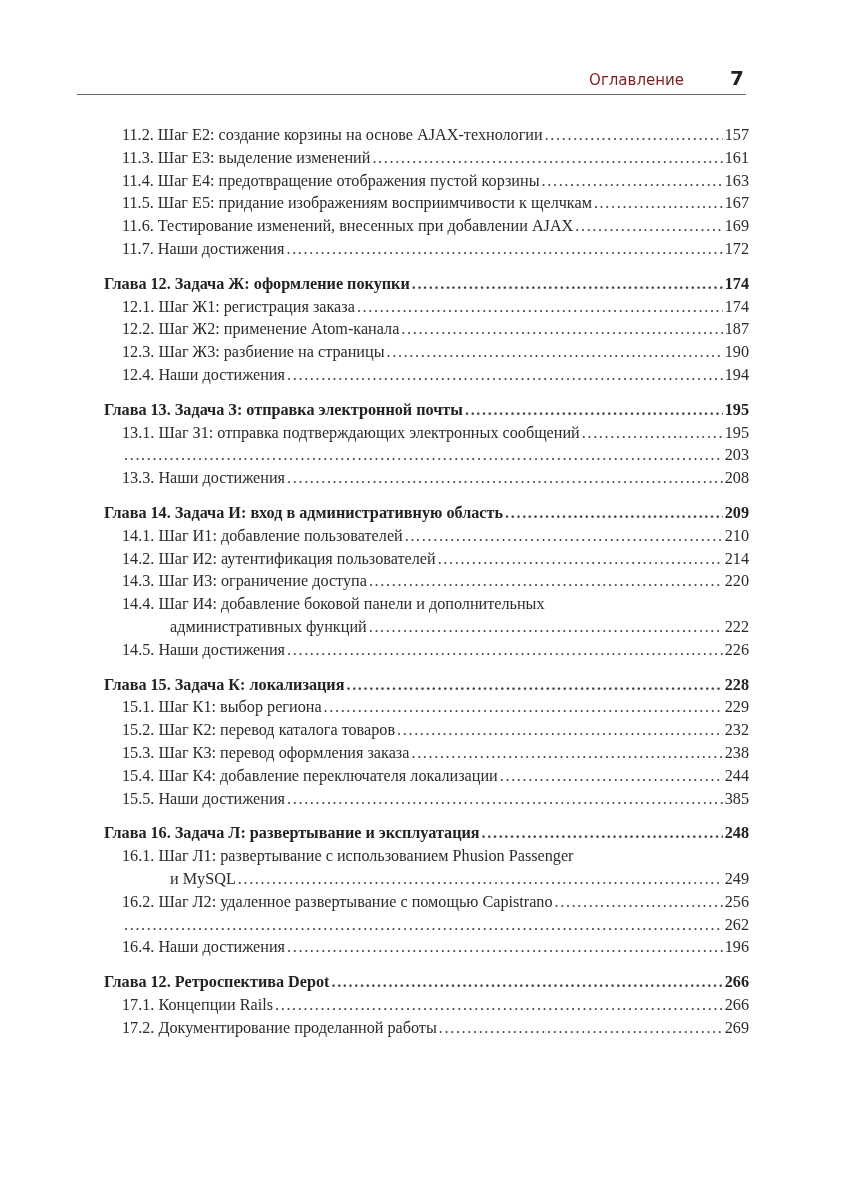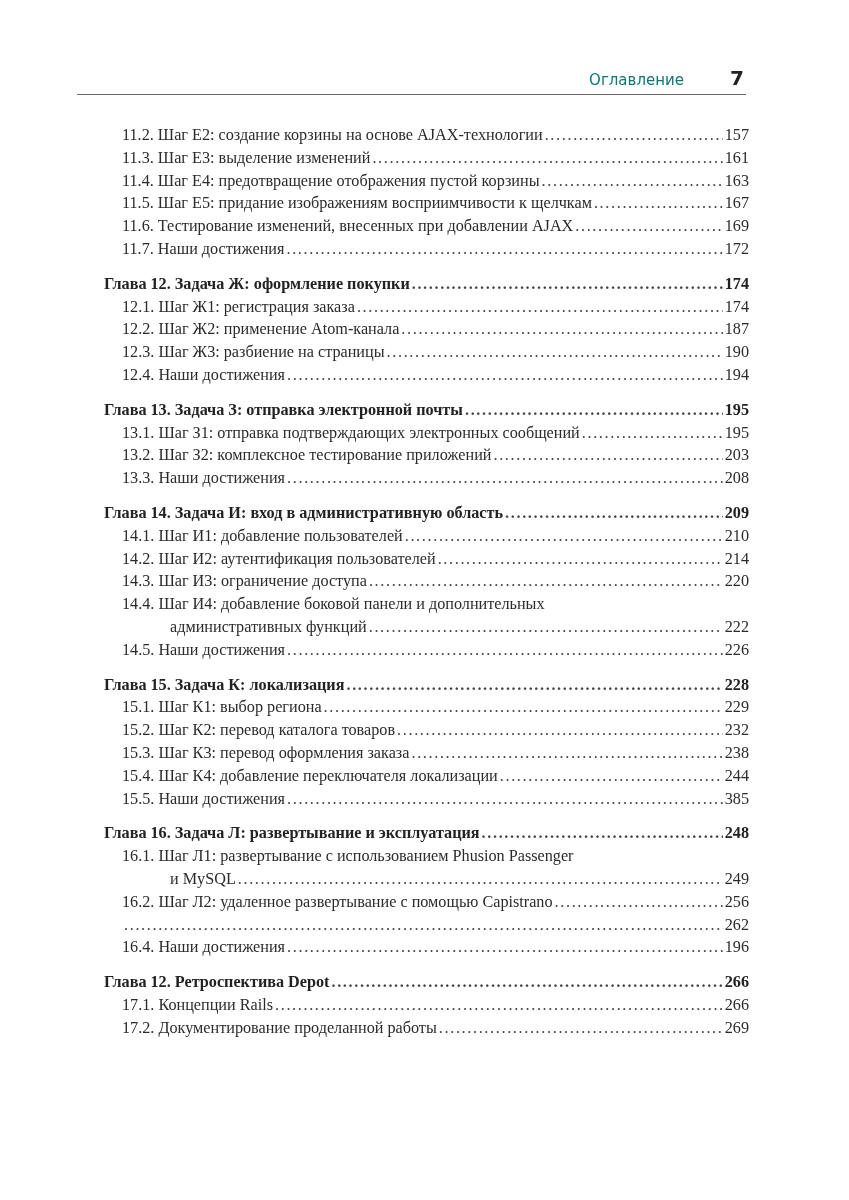--- a/index.html
+++ b/index.html
@@ -1,18 +1,18 @@
 <!DOCTYPE html>
 <html><head>
 <meta charset="utf-8">
 <style>
   html, body { margin: 0; padding: 0; background: #ffffff; }
   body { width: 849px; height: 1200px; position: relative; overflow: hidden; font-family: "Liberation Serif", "DejaVu Serif", serif; color: #2b2b2b; }
   .header { position: absolute; left: 77px; top: 64px; width: 669px; height: 30px; border-bottom: 1.5px solid #6a6a6a; }
-  .header-title { position: absolute; right: 62px; top: 7px; font-family: "DejaVu Sans", "Liberation Sans", sans-serif; font-size: 15px; color: #0f766e; }
+  .header-title { position: absolute; right: 62px; top: 7px; font-family: "DejaVu Sans", "Liberation Sans", sans-serif; font-size: 15px; color: #7f1d1d; }
   .header-page { position: absolute; right: 2px; top: 2px; font-family: "DejaVu Sans", "Liberation Sans", sans-serif; font-size: 20px; font-weight: bold; color: #222; }
   .toc { position: absolute; left: 104px; top: 124px; width: 645px; }
   .chapter { margin-bottom: 12px; }
   .row { display: flex; align-items: baseline; font-size: 16.2px; line-height: 22.8px; white-space: nowrap; }
   .row.chap { font-weight: bold; color: #222; font-size: 16.2px; }
   .row.sub { padding-left: 18px; }
   .row.cont { padding-left: 66px; }
   .row .t { flex: 0 0 auto; }
   .row .dots { flex: 1 1 auto; overflow: hidden; margin: 0 2px; letter-spacing: 3.2px; color: #444; }
   .row .dots::before { content: ". . . . . . . . . . . . . . . . . . . . . . . . . . . . . . . . . . . . . . . . . . . . . . . . . . . . . . . . . . . . . . . . . . . . . . . . . . . . . . . . . . . . . . . . . . . . . . . . . . . . . . . . . . . . . ."; letter-spacing: -1.2px; }
@@ -94,21 +94,20 @@
         <span class="t">Глава 13. Задача З: отправка электронной почты</span>
         <span class="dots"></span>
         <span class="p">195</span>
       </div>
     <div class="row sub">
         <span class="t">13.1. Шаг З1: отправка подтверждающих электронных сообщений</span>
         <span class="dots"></span>
         <span class="p">195</span>
       </div>
     <div class="row sub">
-        <span class="t">13.2. Шаг З2: комплексное тестирование приложений</span>
         <span class="dots"></span>
         <span class="p">203</span>
       </div>
     <div class="row sub">
         <span class="t">13.3. Наши достижения</span>
         <span class="dots"></span>
         <span class="p">208</span>
       </div>
   </div>
 

